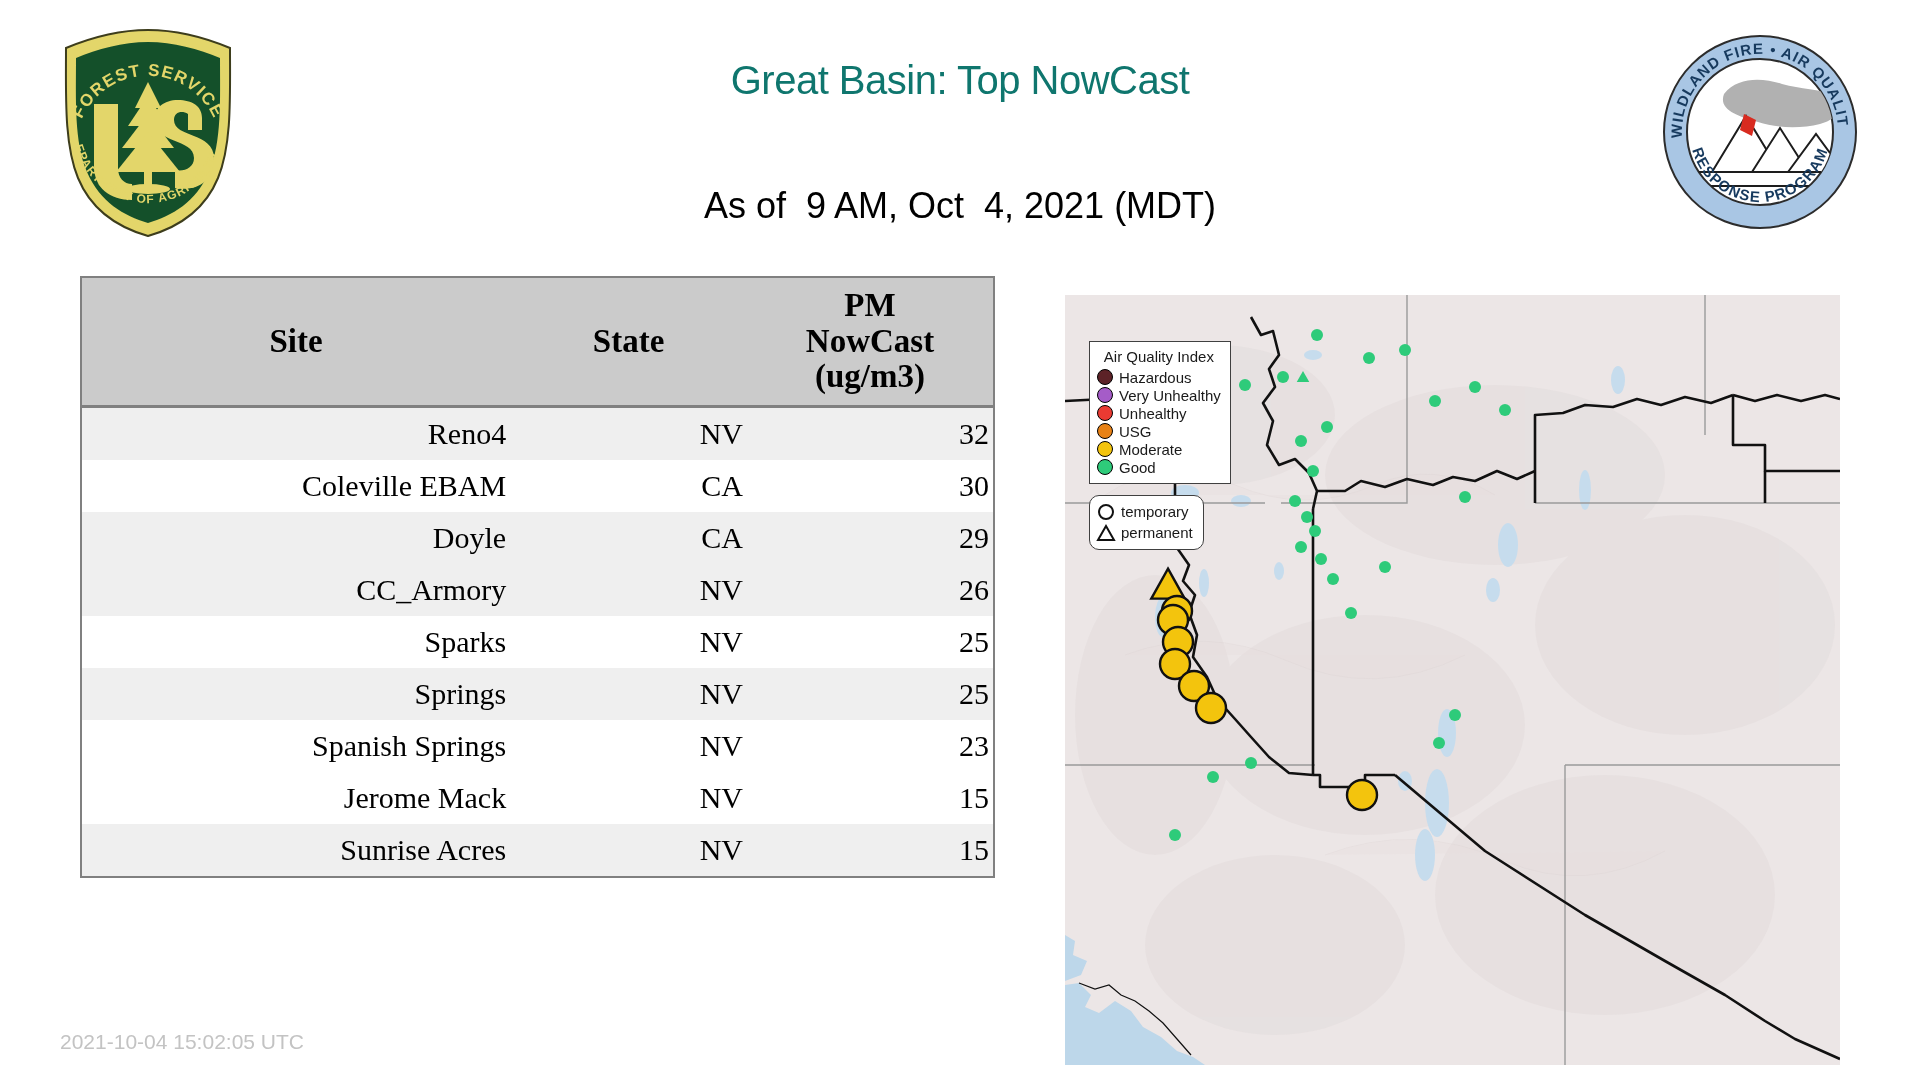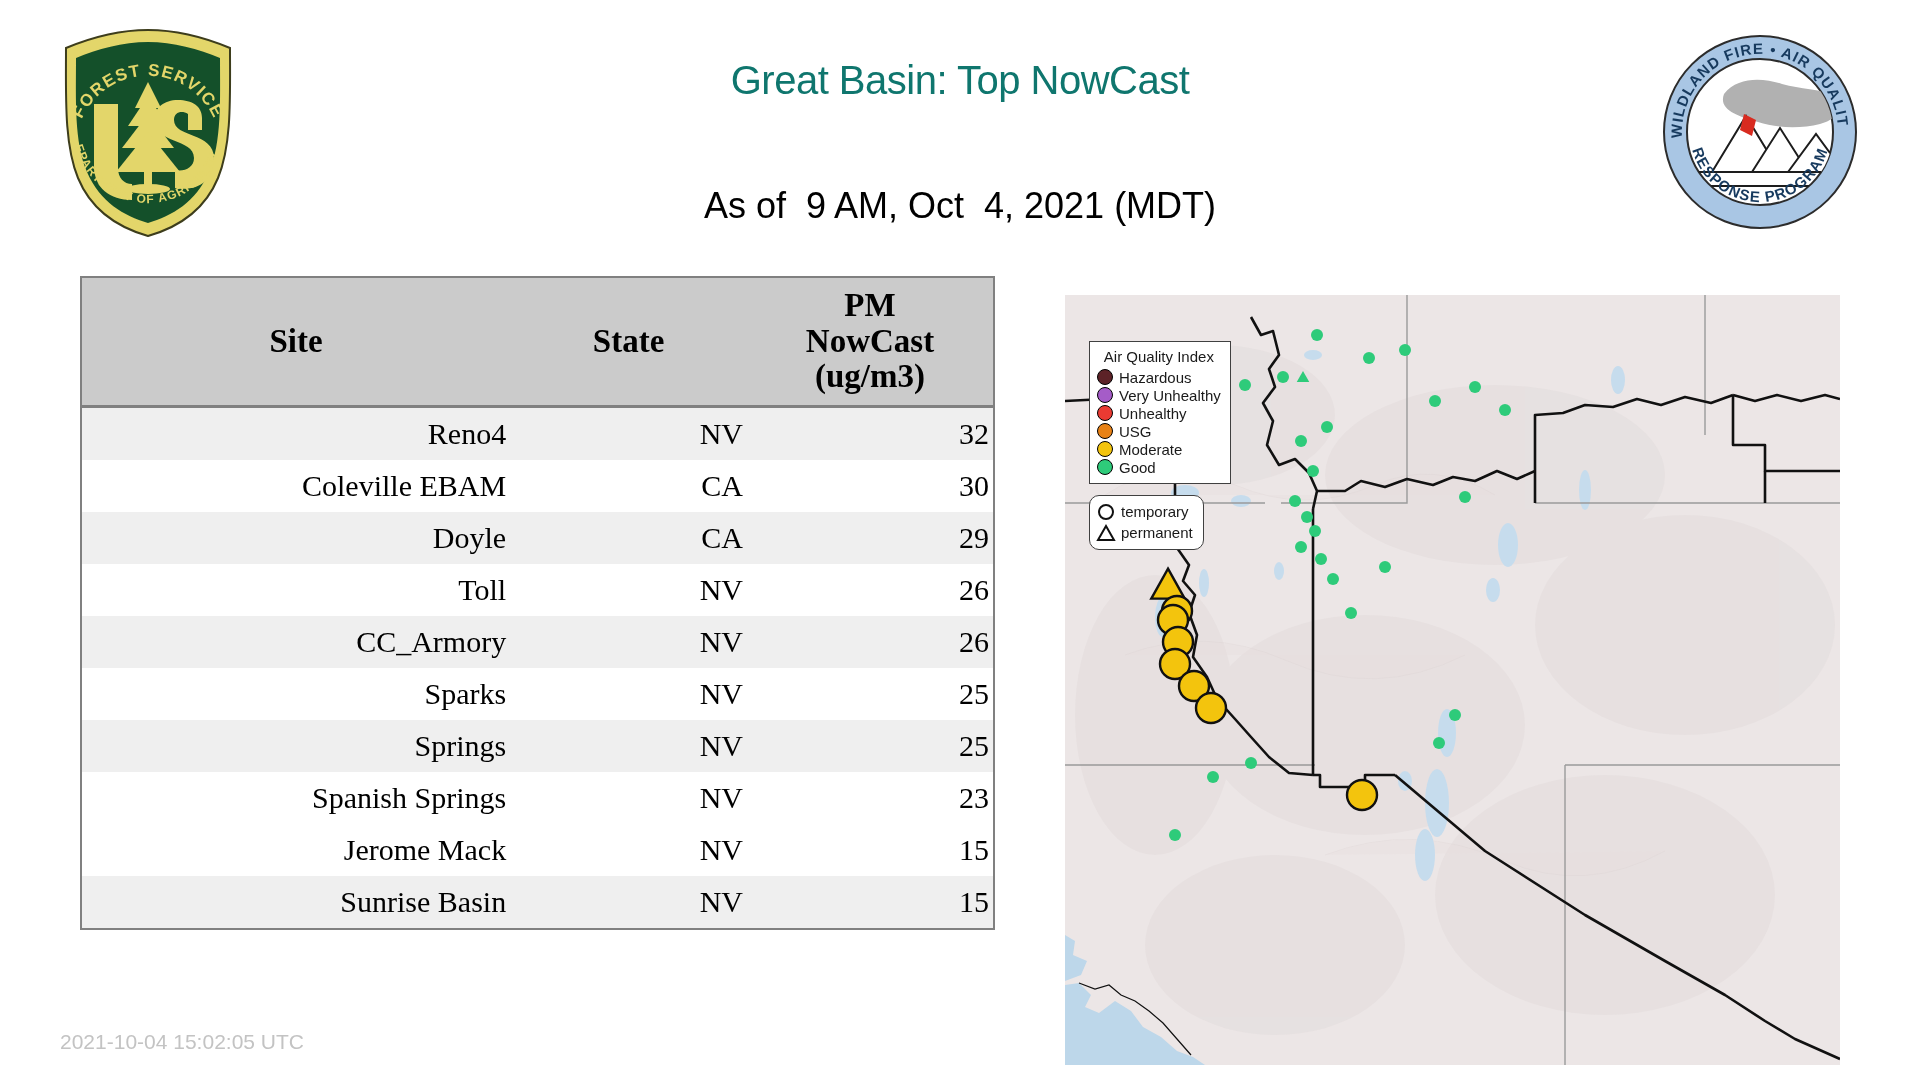--- a/index.html
+++ b/index.html
@@ -276,25 +276,20 @@
         <tr class="even">
           <td>Coleville EBAM</td>
           <td>CA</td>
           <td>30</td>
         </tr>
         <tr class="odd">
           <td>Doyle</td>
           <td>CA</td>
           <td>29</td>
         </tr>
-        <tr class="even">
-          <td>Toll</td>
-          <td>NV</td>
-          <td>26</td>
-        </tr>
         <tr class="odd">
           <td>CC_Armory</td>
           <td>NV</td>
           <td>26</td>
         </tr>
         <tr class="even">
           <td>Sparks</td>
           <td>NV</td>
           <td>25</td>
         </tr>
@@ -307,21 +302,21 @@
           <td>Spanish Springs</td>
           <td>NV</td>
           <td>23</td>
         </tr>
         <tr class="even">
           <td>Jerome Mack</td>
           <td>NV</td>
           <td>15</td>
         </tr>
         <tr class="odd">
-          <td>Sunrise Basin</td>
+          <td>Sunrise Acres</td>
           <td>NV</td>
           <td>15</td>
         </tr>
       </tbody>
   </table>
 </div>
 
 <div id="map-panel">
   <svg class="mapsvg" viewBox="0 0 775 770" xmlns="http://www.w3.org/2000/svg">
 

